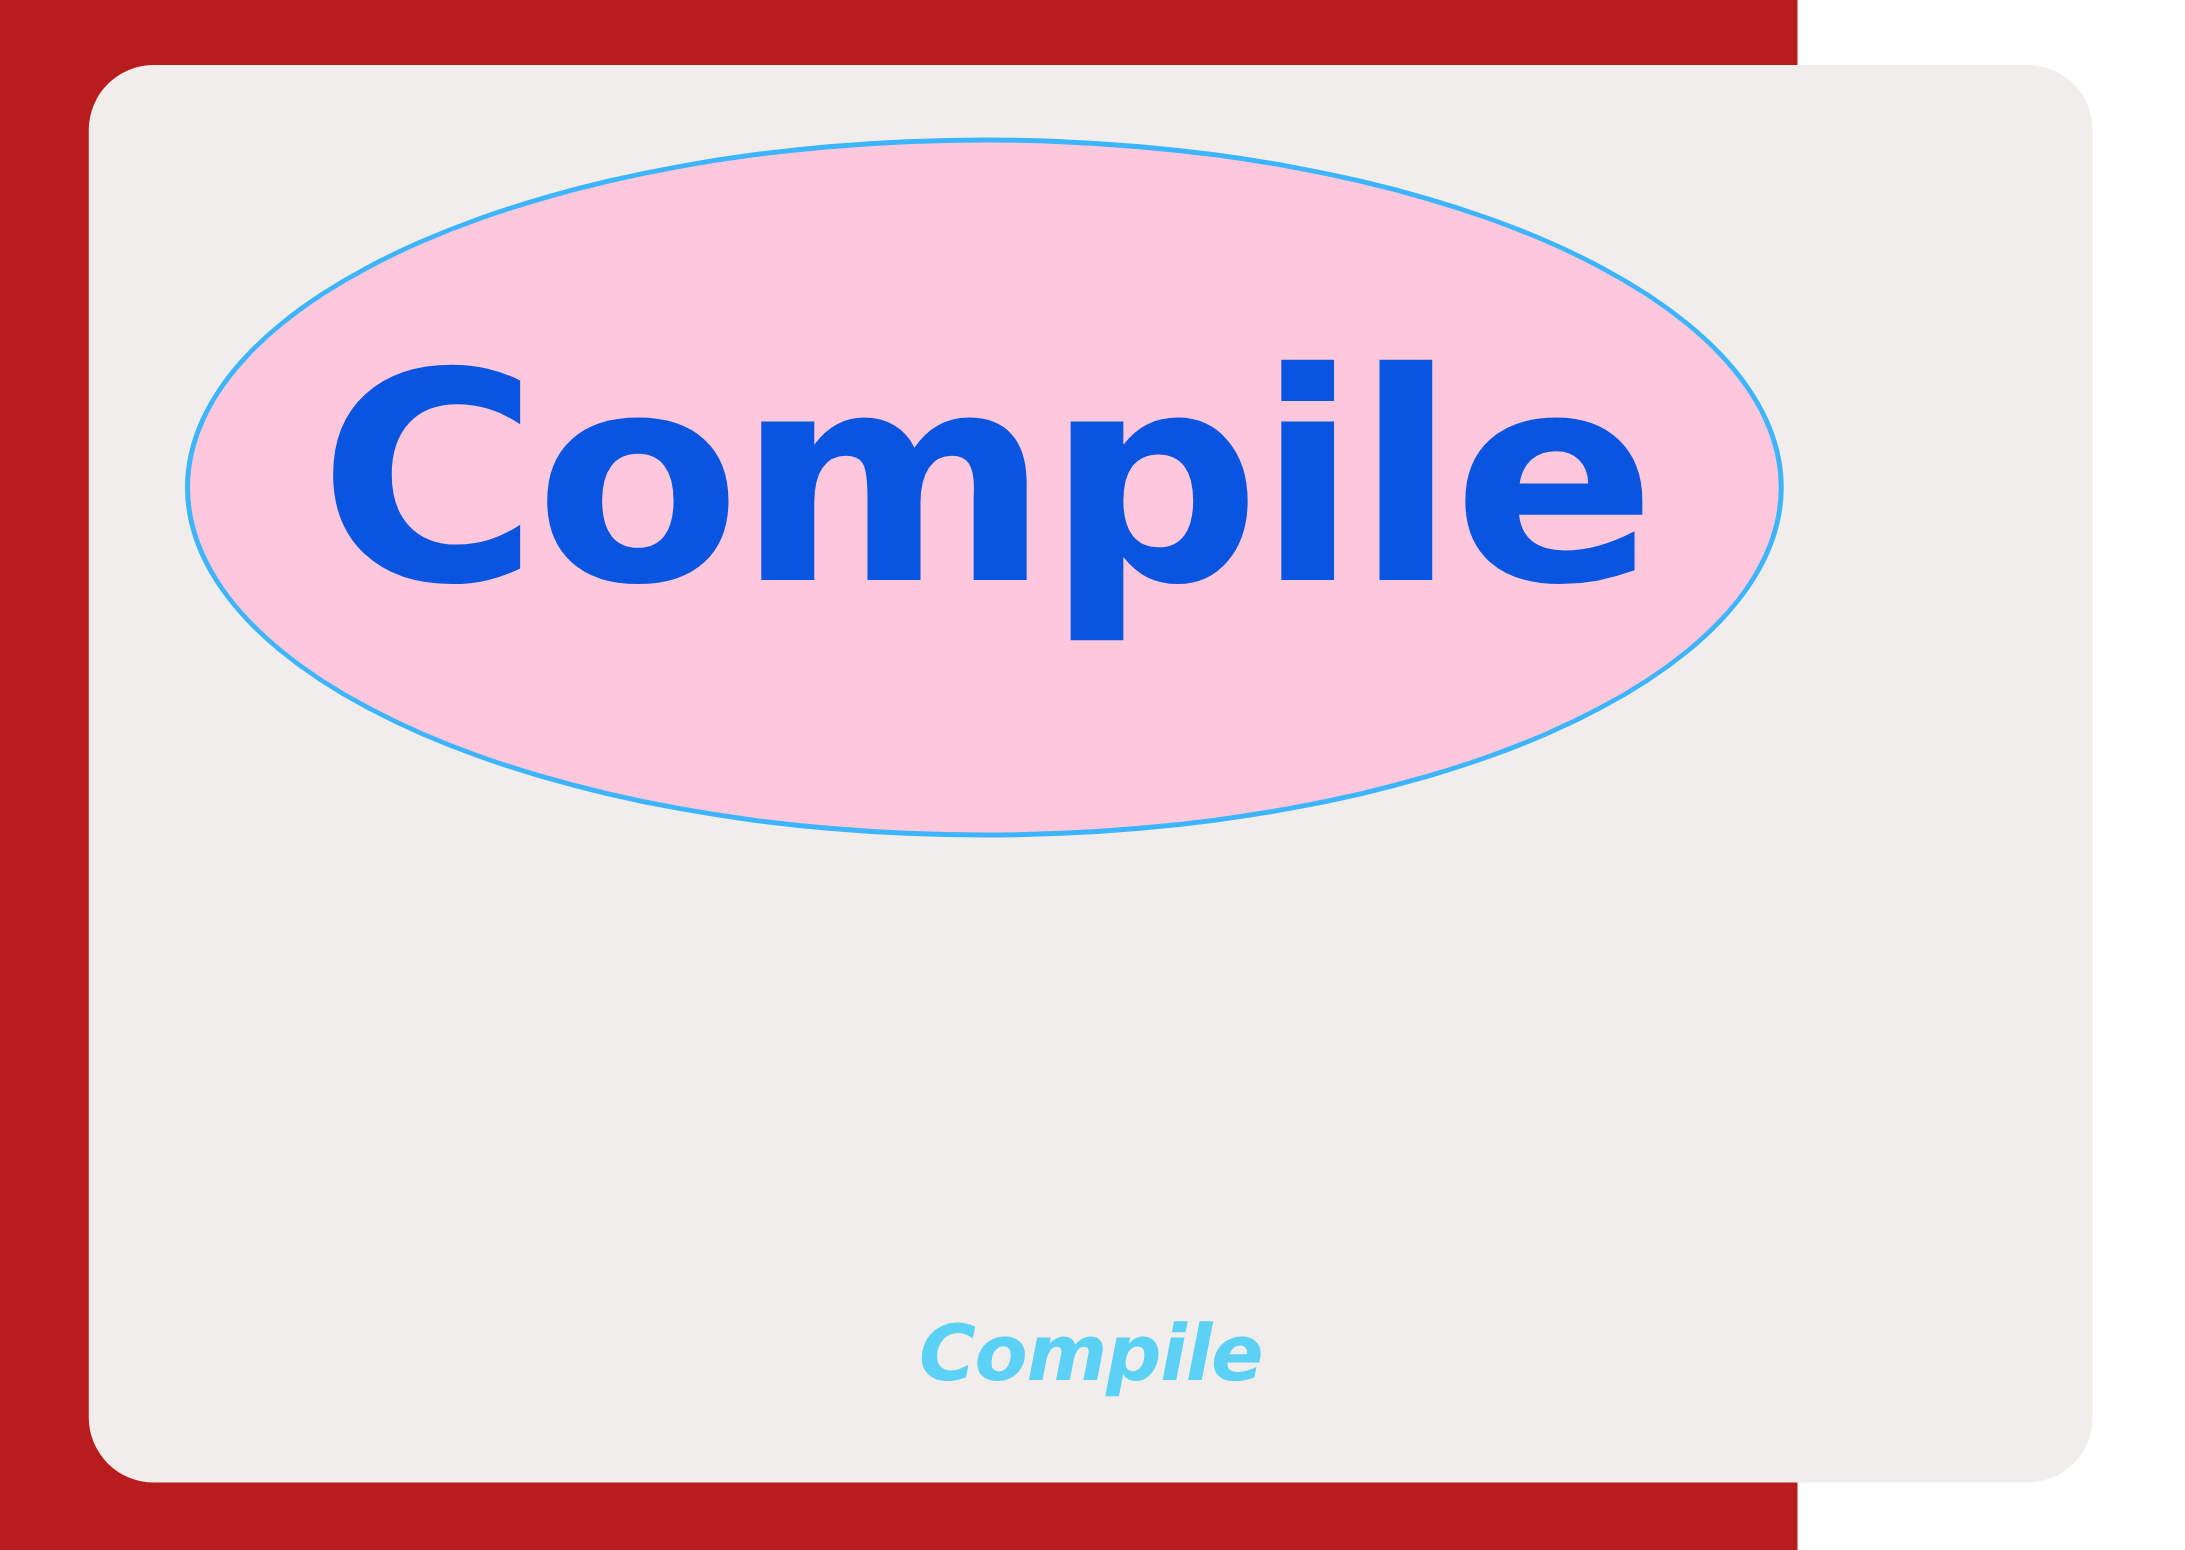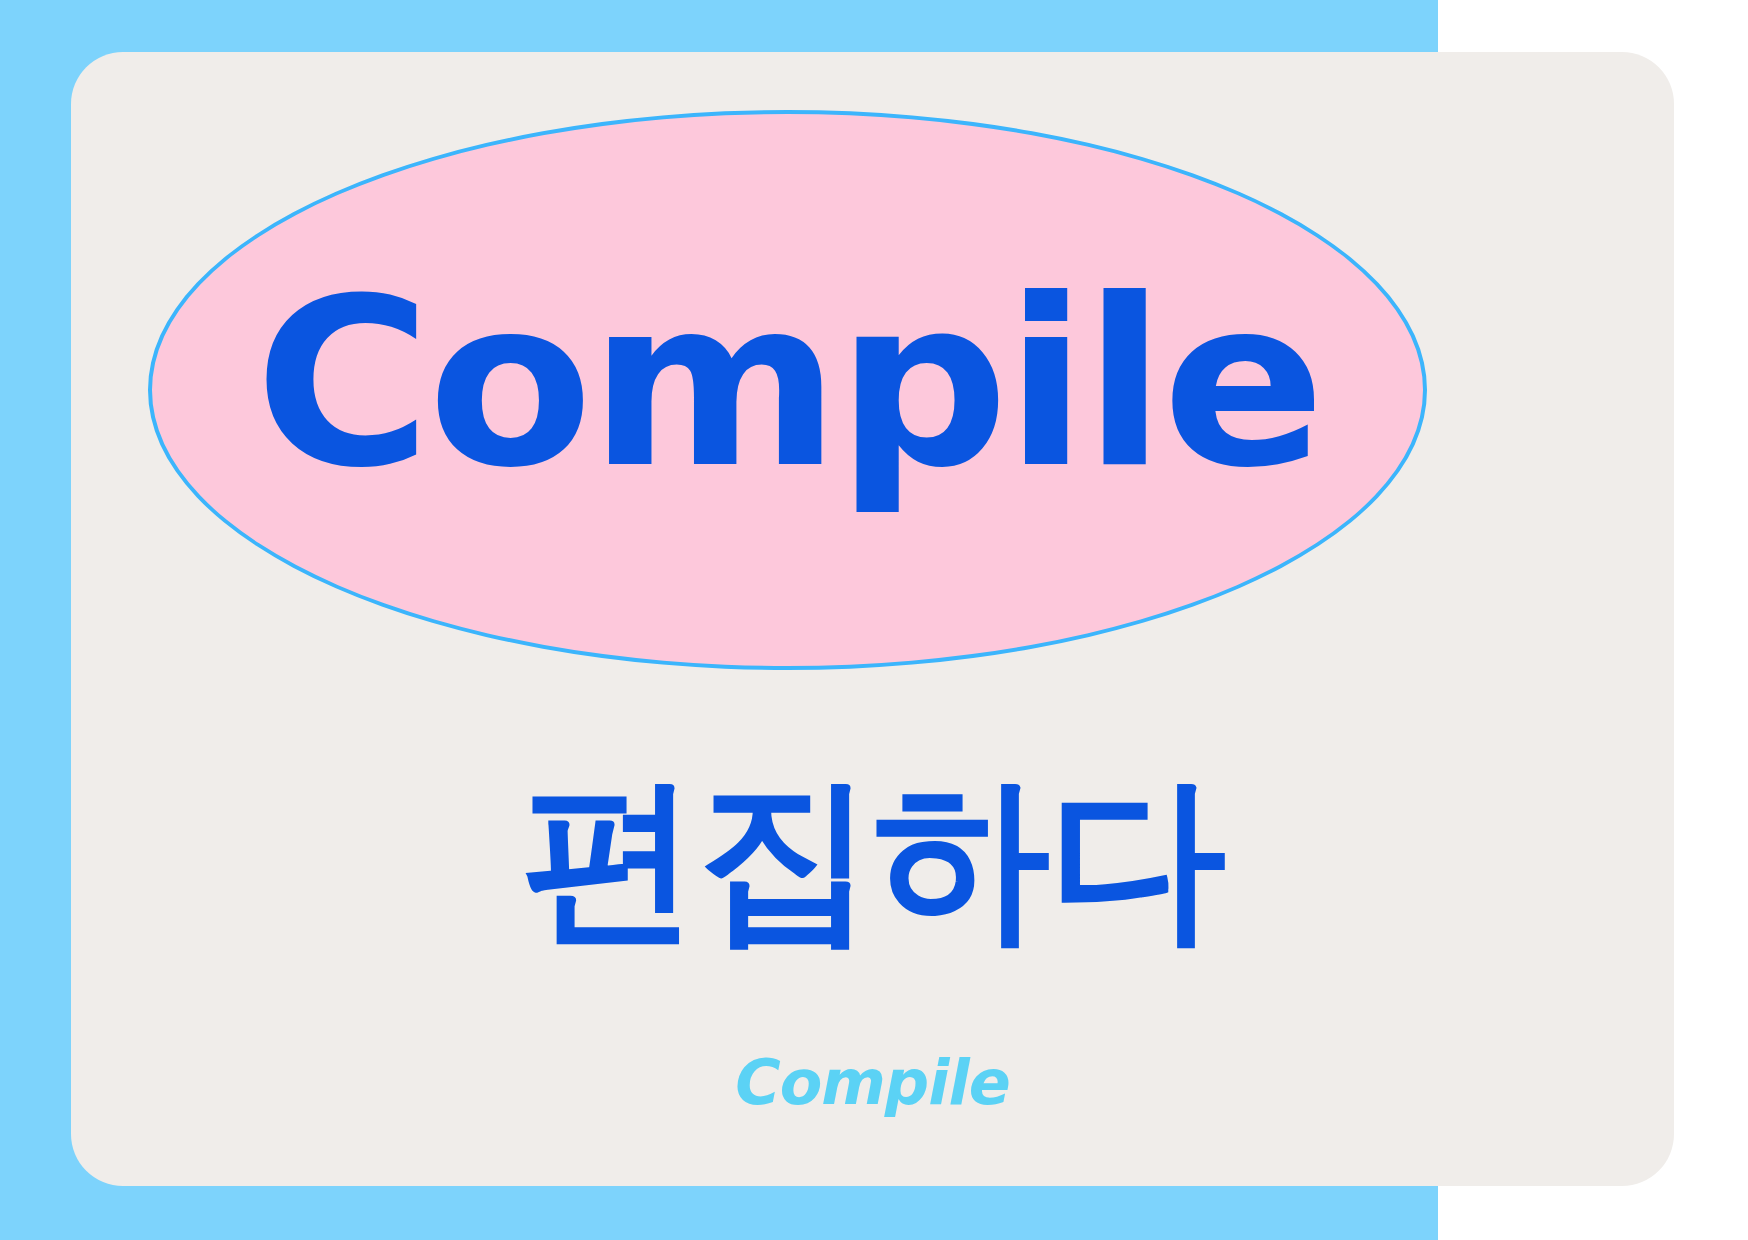--- a/index.html
+++ b/index.html
@@ -10,21 +10,21 @@
     width: 1748px;
     height: 1240px;
     overflow: hidden;
     font-family: "Liberation Sans", sans-serif;
   }
 
   #flashcard-screen {
     position: relative;
     width: 1438px;
     height: 1240px;
-    background: #7dd3fc;
+    background: #b91c1c;
     box-sizing: border-box;
   }
 
   #card {
     position: absolute;
     left: 71px;
     top: 52px;
     width: 1603px;
     height: 1134px;
     background: #F0EDEA;
@@ -94,19 +94,18 @@
 <body>
 
 <div id="flashcard-screen">
 
   <div id="card">
 
     <div id="ellipse-badge">
       <div id="word-term">Compile</div>
     </div>
 
-    <div id="word-translation">편집하다</div>
 
     <div id="brand-logo">Compile</div>
 
   </div>
 
 </div>
 
 </body></html>

